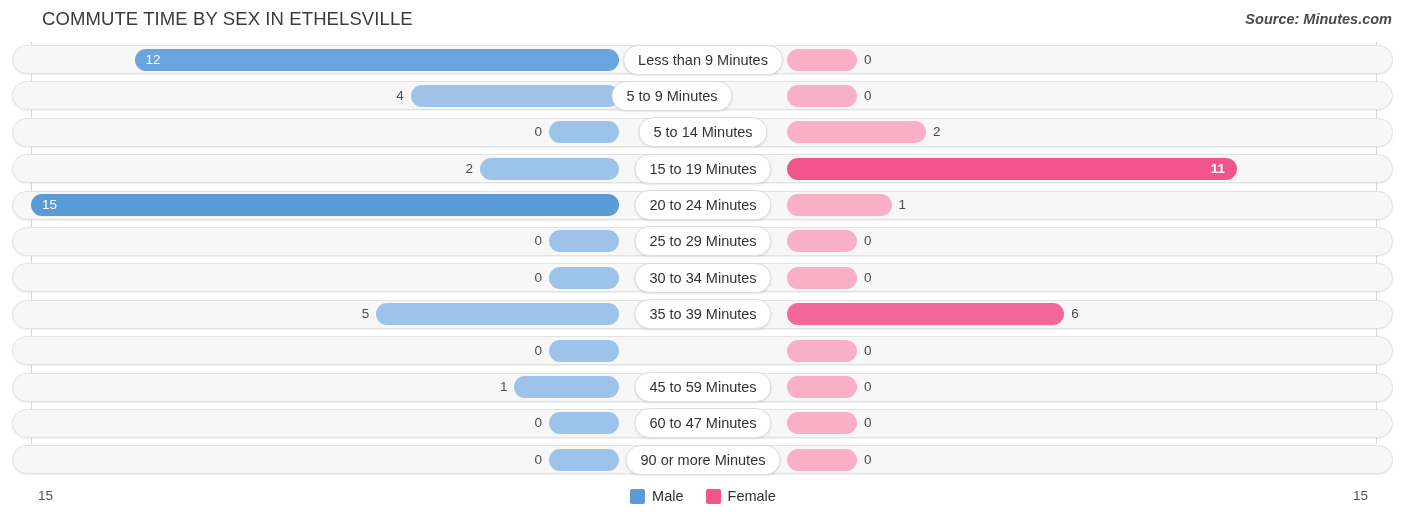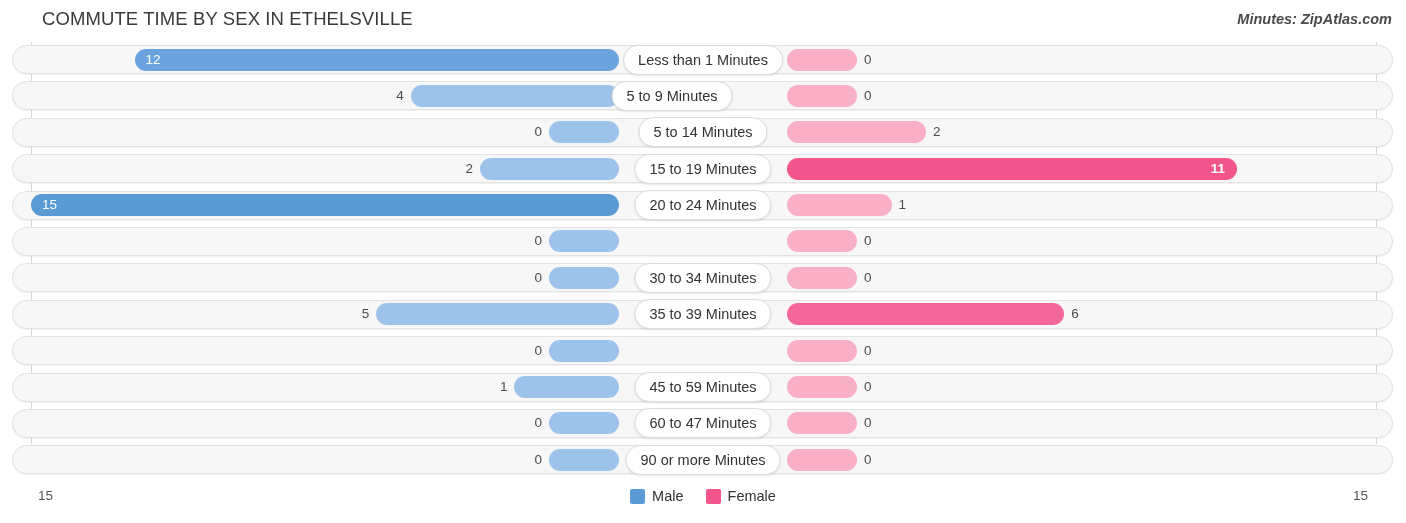--- a/index.html
+++ b/index.html
@@ -161,34 +161,34 @@
     width: 15px; height: 15px;
     border-radius: 2px;
     display: inline-block;
   }
 </style>
 </head>
 <body>
 
 <div class="header">
   <div class="chart-title">COMMUTE TIME BY SEX IN ETHELSVILLE</div>
-  <div class="source">Minutes: ZipAtlas.com</div>
+  <div class="source">Source: Minutes.com</div>
 </div>
 
 <div class="plot">
   <div class="gridline grid-left"></div>
   <div class="gridline grid-right"></div>
   <div class="rows" id="rows">
       <div class="row">
         <div class="track"></div>
         <div class="bar bar-male strong-m" style="right: 787px; width: 484.4px;"></div>
         <div class="bar bar-female" style="left: 787px; width: 70px;"></div>
         <div class="val val-in" style="left: 145.6px;">12</div>
         <div class="val val-f-out" style="left: 864px;">0</div>
-        <div class="center-label" style="left: 703px;">Less than 1 Minutes</div>
+        <div class="center-label" style="left: 703px;">Less than 9 Minutes</div>
       </div>
       <div class="row">
         <div class="track"></div>
         <div class="bar bar-male" style="right: 787px; width: 208.133px;"></div>
         <div class="bar bar-female" style="left: 787px; width: 70px;"></div>
         <div class="val val-m-out" style="right: 1002.13px;">4</div>
         <div class="val val-f-out" style="left: 864px;">0</div>
         <div class="center-label" style="left: 672px;">5 to 9 Minutes</div>
       </div>
       <div class="row">
@@ -214,20 +214,21 @@
         <div class="val val-in" style="left: 42px;">15</div>
         <div class="val val-f-out" style="left: 898.533px;">1</div>
         <div class="center-label" style="left: 703px;">20 to 24 Minutes</div>
       </div>
       <div class="row">
         <div class="track"></div>
         <div class="bar bar-male" style="right: 787px; width: 70px;"></div>
         <div class="bar bar-female" style="left: 787px; width: 70px;"></div>
         <div class="val val-m-out" style="right: 864px;">0</div>
         <div class="val val-f-out" style="left: 864px;">0</div>
+        <div class="center-label" style="left: 703px;">25 to 29 Minutes</div>
       </div>
       <div class="row">
         <div class="track"></div>
         <div class="bar bar-male" style="right: 787px; width: 70px;"></div>
         <div class="bar bar-female" style="left: 787px; width: 70px;"></div>
         <div class="val val-m-out" style="right: 864px;">0</div>
         <div class="val val-f-out" style="left: 864px;">0</div>
         <div class="center-label" style="left: 703px;">30 to 34 Minutes</div>
       </div>
       <div class="row">

